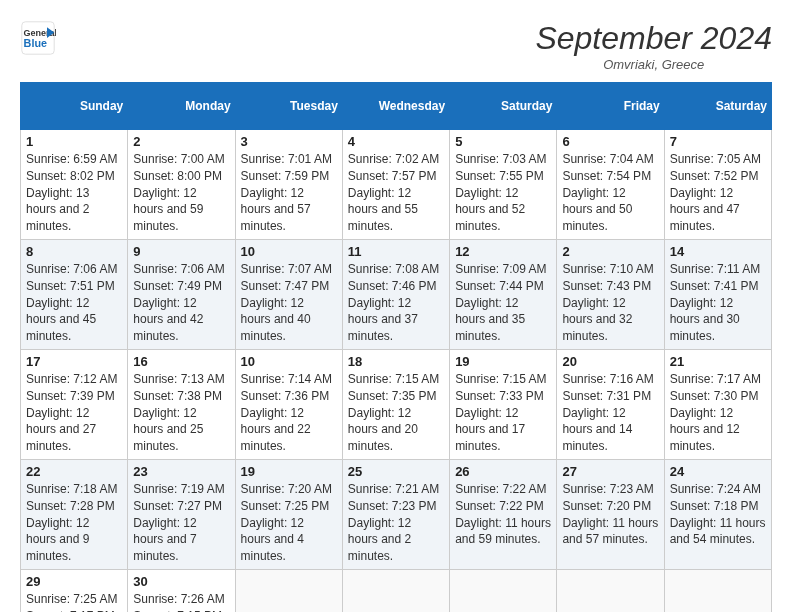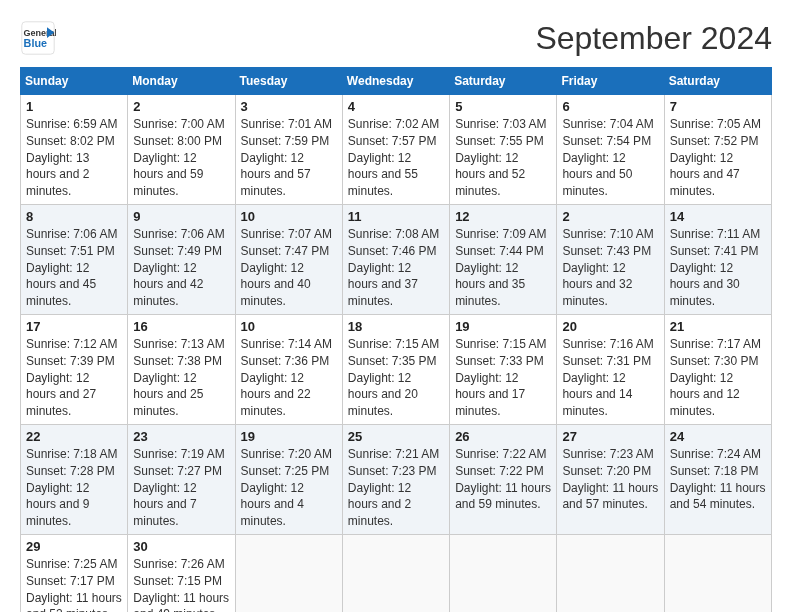--- a/index.html
+++ b/index.html
@@ -20,40 +20,41 @@
       display: flex;
       align-items: center;
     }
     .logo-icon {
       width: 36px;
       height: 36px;
       margin-right: 4px;
     }
     .title-block {
       text-align: center;
+      font-style: italic;
     }
     .month-title {
       font-size: 32px;
       color: #333;
       font-weight: normal;
     }
     .location {
       font-size: 13px;
       color: #555;
     }
     .calendar {
       width: 100%;
       border-collapse: collapse;
       font-size: 11px;
     }
     .calendar th {
       background-color: #1a6fbb;
       color: #fff;
-      padding: 6px 4px;
-      text-align: left;
+      padding: 16px 4px;
+      text-align: right;
       font-size: 12px;
       font-weight: bold;
       border: 1px solid #1a6fbb;
     }
     .calendar td {
       border: 1px solid #ccc;
       vertical-align: top;
       padding: 4px 5px;
       width: 107px;
       min-height: 80px;
@@ -87,20 +88,21 @@
   <div class="logo">
     <svg class="logo-icon" viewBox="0 0 40 40" xmlns="http://www.w3.org/2000/svg">
       <rect x="2" y="2" width="36" height="36" rx="4" fill="white" stroke="#ddd" stroke-width="1"></rect>
       <text x="4" y="18" font-size="10" font-weight="bold" fill="#333" font-family="Arial">General</text>
       <text x="4" y="30" font-size="12" font-weight="bold" fill="#1a6fbb" font-family="Arial">Blue</text>
       <polygon points="30,8 38,14 30,20" fill="#1a6fbb"></polygon>
     </svg>
   </div>
   <div class="title-block">
     <div class="month-title">September 2024</div>
+    <div class="location">Omvriaki, Greece</div>
   </div>
 </div>
 
 <table class="calendar">
   <thead>
     <tr>
     <th>Sunday</th>
         <th>Monday</th>
         <th>Tuesday</th>
         <th>Wednesday</th>

